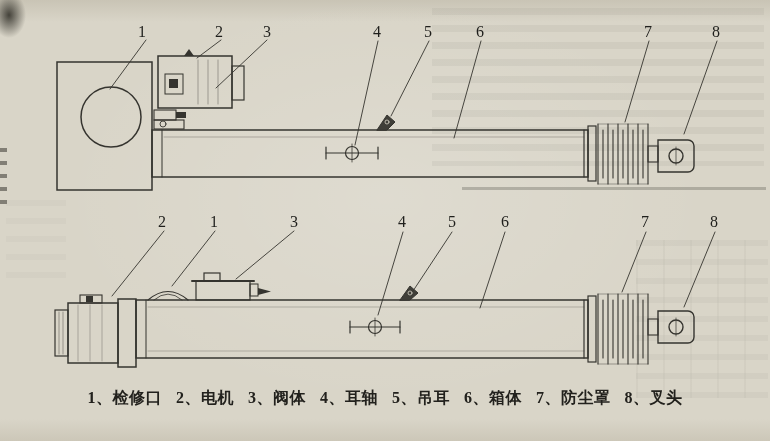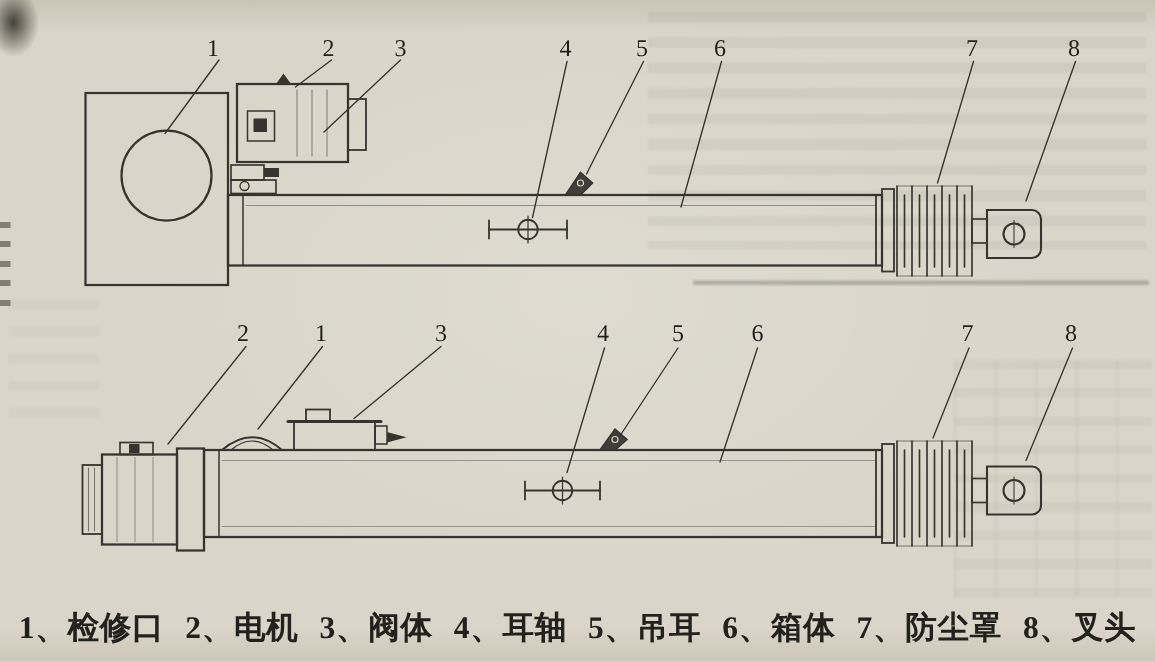--- a/index.html
+++ b/index.html
@@ -38,22 +38,22 @@
     background:
       repeating-linear-gradient(90deg, rgba(96,94,86,.10) 0 2px, transparent 2px 27px),
       repeating-linear-gradient(rgba(96,94,86,.11) 0 6px, transparent 6px 19px);
   }
   .bleed-left-mid{
     top:200px;left:6px;width:60px;height:90px;opacity:.35;
     background:repeating-linear-gradient(rgba(96,94,86,.12) 0 6px, transparent 6px 18px);
   }
   svg.drawing{position:absolute;top:0;left:0}
   .caption{
-    position:absolute;top:404px;left:0;width:100%;
-    text-align:center;font-size:21px;font-weight:700;
+    position:absolute;top:388px;left:0;width:100%;
+    text-align:center;font-size:16px;font-weight:700;
     color:#22211d;letter-spacing:.5px;white-space:nowrap;
   }
   .caption span{margin:0 7px}
 </style>
 </head>
 <body>
 
 <div class="page">
 
   <div class="smudge-tl"></div>

